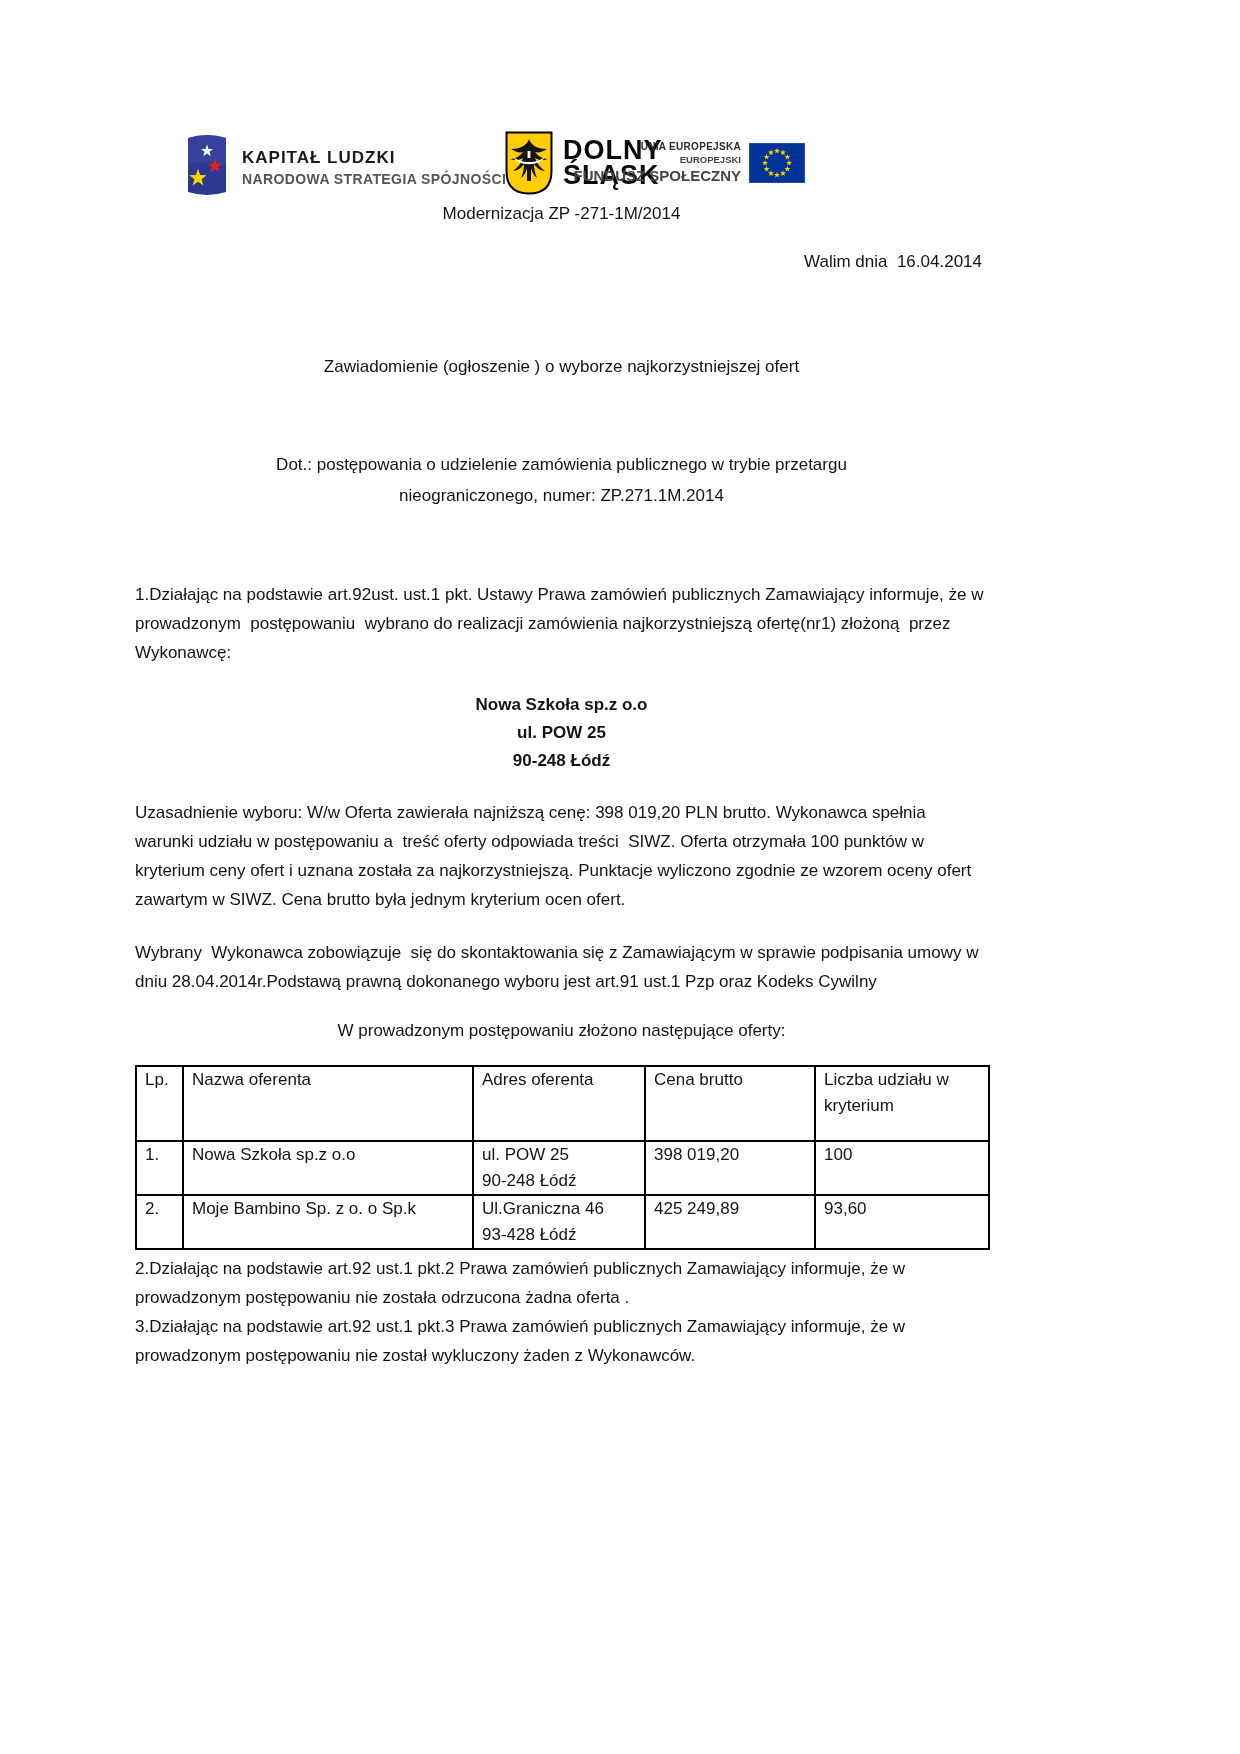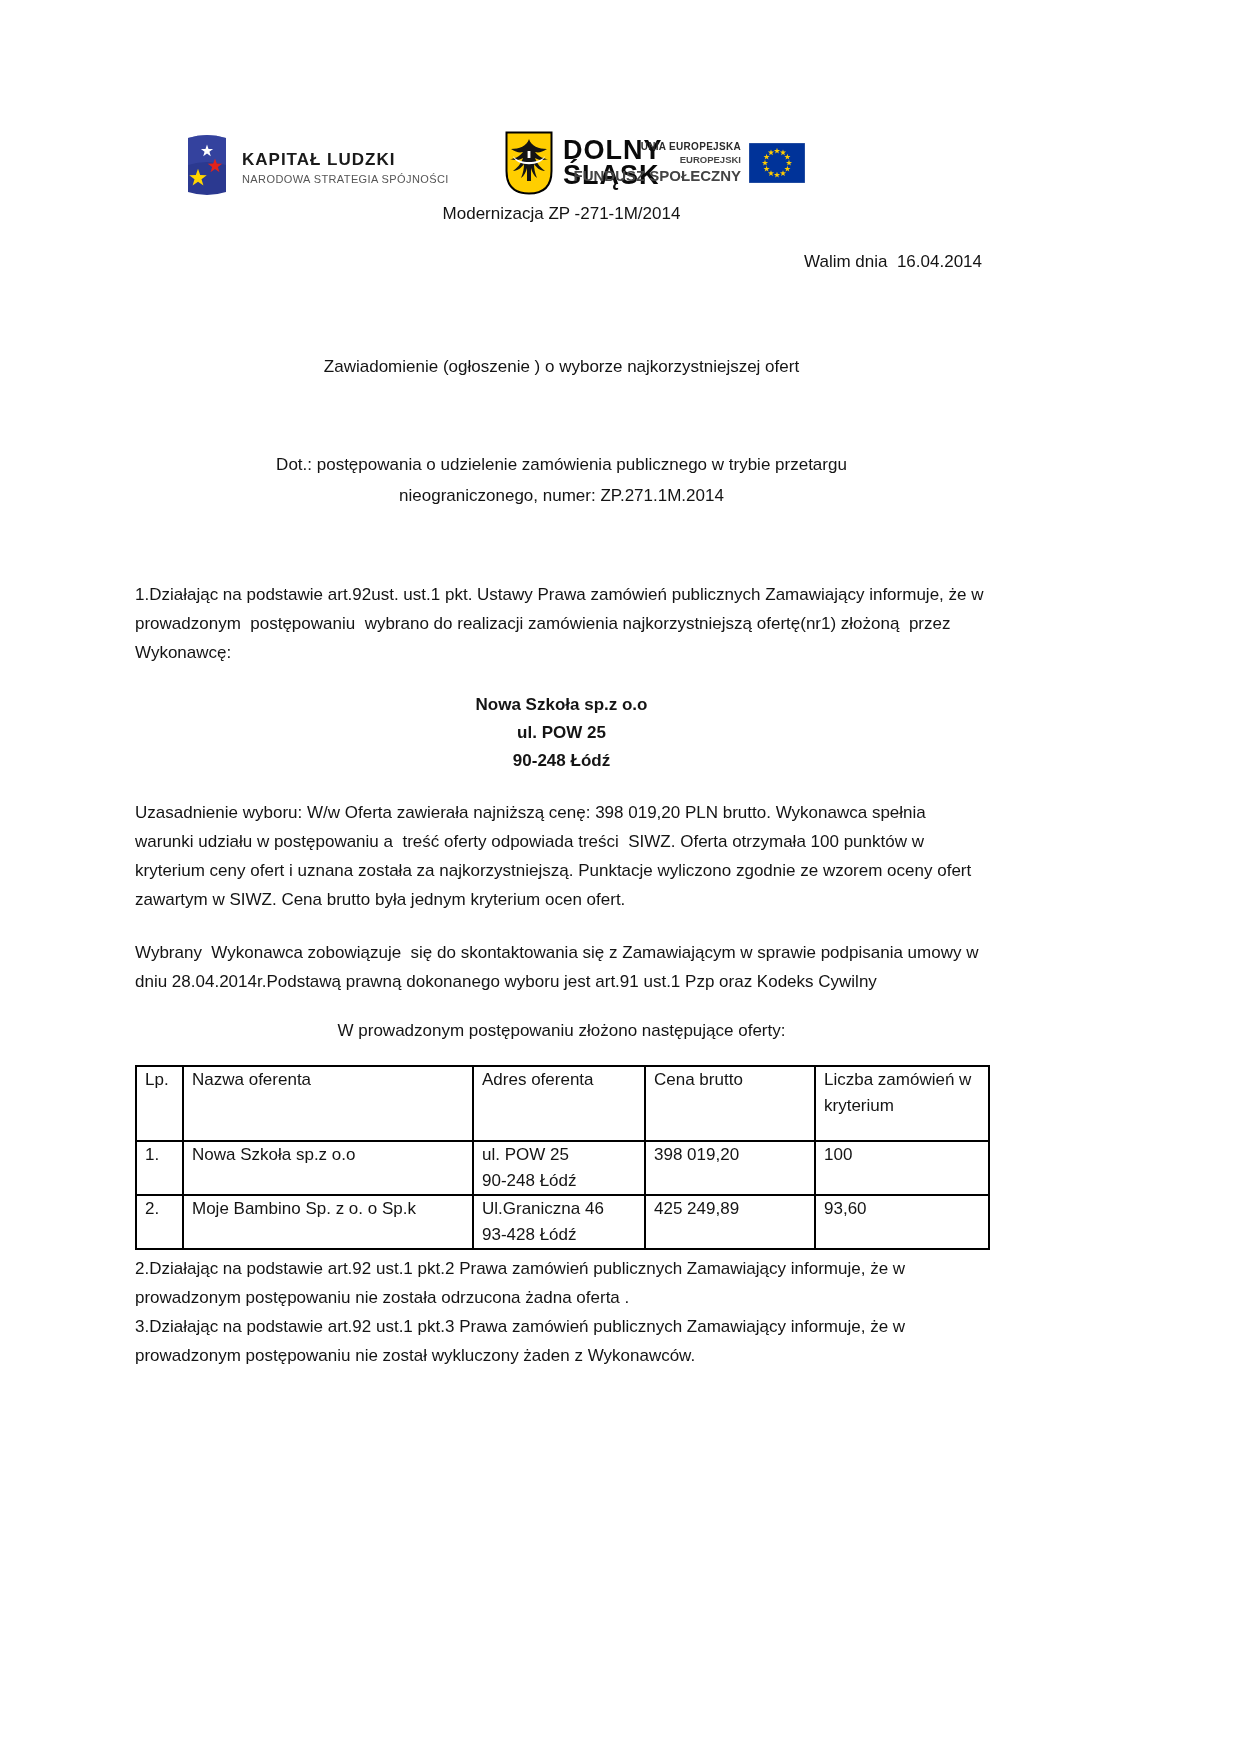--- a/index.html
+++ b/index.html
@@ -9,21 +9,21 @@
     font-family:"Liberation Sans", sans-serif;
     color:#111; position:relative;
   }
   .page { position:relative; width:1240px; height:1754px; background:#fff; overflow:hidden; }
 
   
   .logo-band { position:absolute; top:108px; left:0; width:1068px; height:74px;margin-top:23px; }
   .logo-kl { position:absolute; left:181px; top:4px; display:flex; align-items:center; }
   .kl-text { margin-left:9px; }
   .kl-title { font-size:17px; font-weight:bold; letter-spacing:1px; color:#1a1a1a; }
-  .kl-sub { font-size:11px; letter-spacing:0.4px; color:#555; margin-top:3px; }
+  .kl-sub { font-size:14px; letter-spacing:0.4px; color:#555; margin-top:3px;font-weight:bold; }
 
   .logo-ds { position:absolute; left:505px; top:0; display:flex; align-items:center; }
   .ds-text { margin-left:10px; font-weight:bold; font-size:27px; line-height:25px; letter-spacing:1px; color:#0a0a0a; }
 
   .logo-eu { position:absolute; right:263px; top:10px; display:flex; align-items:center; }
   .eu-text { text-align:right; margin-right:8px; color:#2b2b2b; }
   .eu-l1 { font-size:10px; font-weight:bold; letter-spacing:0.3px; }
   .eu-l2 { font-size:9.5px; font-weight:bold; color:#444; margin-top:2px; }
   .eu-l3 { font-size:15px; font-weight:bold; color:#444; margin-top:2px; }
 
@@ -171,21 +171,21 @@
           <col class="c-addr">
           <col class="c-price">
           <col class="c-pts">
       </colgroup>
       <tbody>
           <tr class="hdr">
         <th>Lp.</th>
         <th>Nazwa oferenta</th>
         <th>Adres oferenta</th>
         <th>Cena brutto</th>
-        <th>Liczba zamówień w kryterium</th>
+        <th>Liczba udziału w kryterium</th>
       </tr>
       <tr class="data">
         <td>1.</td>
         <td>Nowa Szkoła sp.z o.o</td>
         <td>
           <span class="addr-l">ul. POW 25</span>
           <span class="addr-l">90-248 Łódź</span>
         </td>
         <td class="bottom-center">398 019,20</td>
         <td class="bottom-center">100</td>

